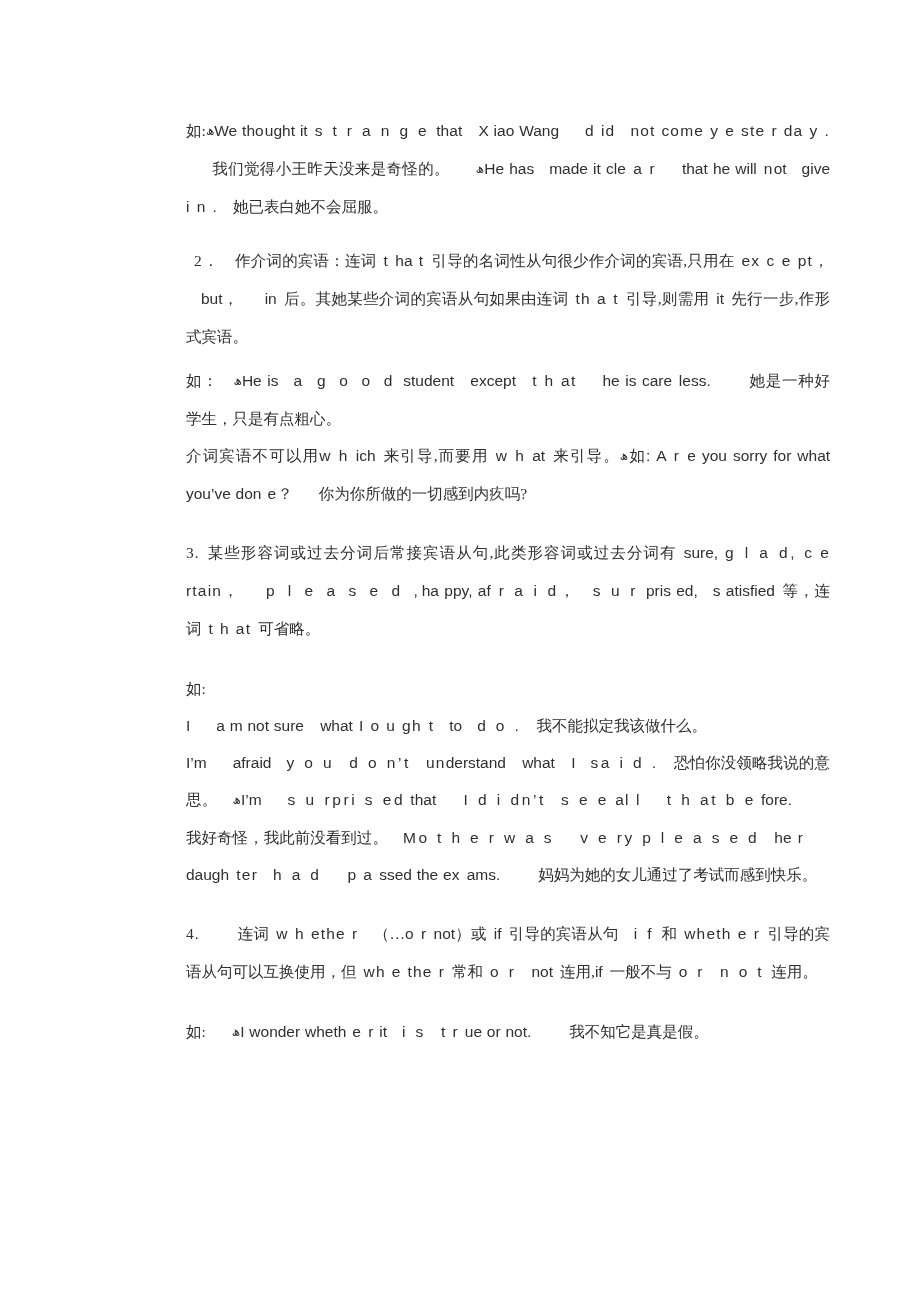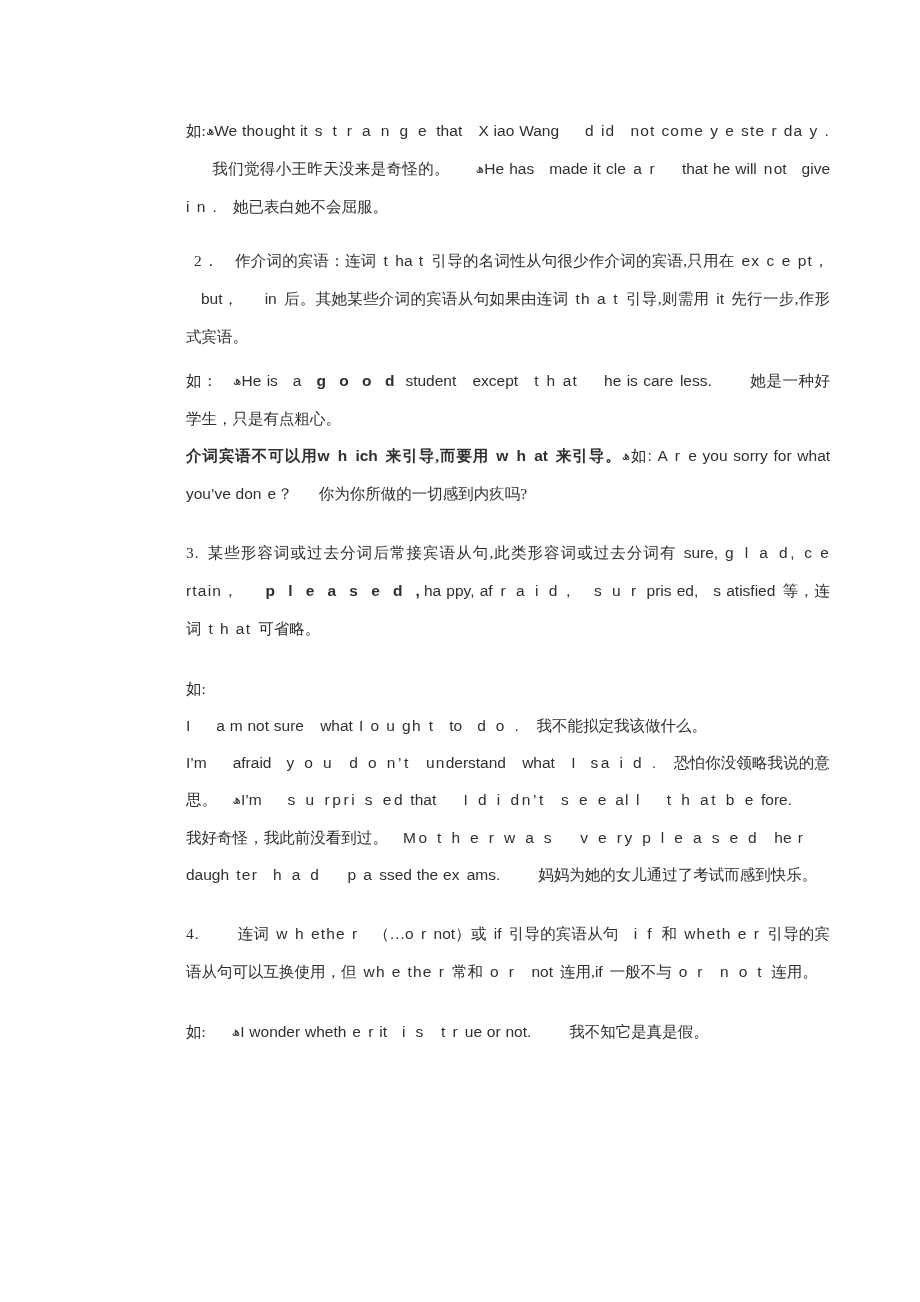--- a/index.html
+++ b/index.html
@@ -52,22 +52,22 @@
   
   .sans {
     font-family: "Liberation Sans", "DejaVu Sans", sans-serif;
   }
   .cjk {
     font-family: "Liberation Serif", "DejaVu Serif", serif;
   }
   .t1 { letter-spacing: 0px; }
   .t2 { letter-spacing: 1.2px; }
   .t3 { letter-spacing: 2.6px; }
-  .t4 { letter-spacing: 4.0px; font-weight: bold; }
-  .b  { font-weight: bold; }
+  .t4 { letter-spacing: 4.0px; }
+  .b  { font-weight: normal; }
   .sp1 { display: inline-block; width: 7px; }
   .sp2 { display: inline-block; width: 15px; }
   .sp3 { display: inline-block; width: 26px; }
   .sp4 { display: inline-block; width: 38px; }
 
   
   .marker {
     font-family: "DejaVu Sans", sans-serif;
     font-size: 12px;
     vertical-align: 1px;

